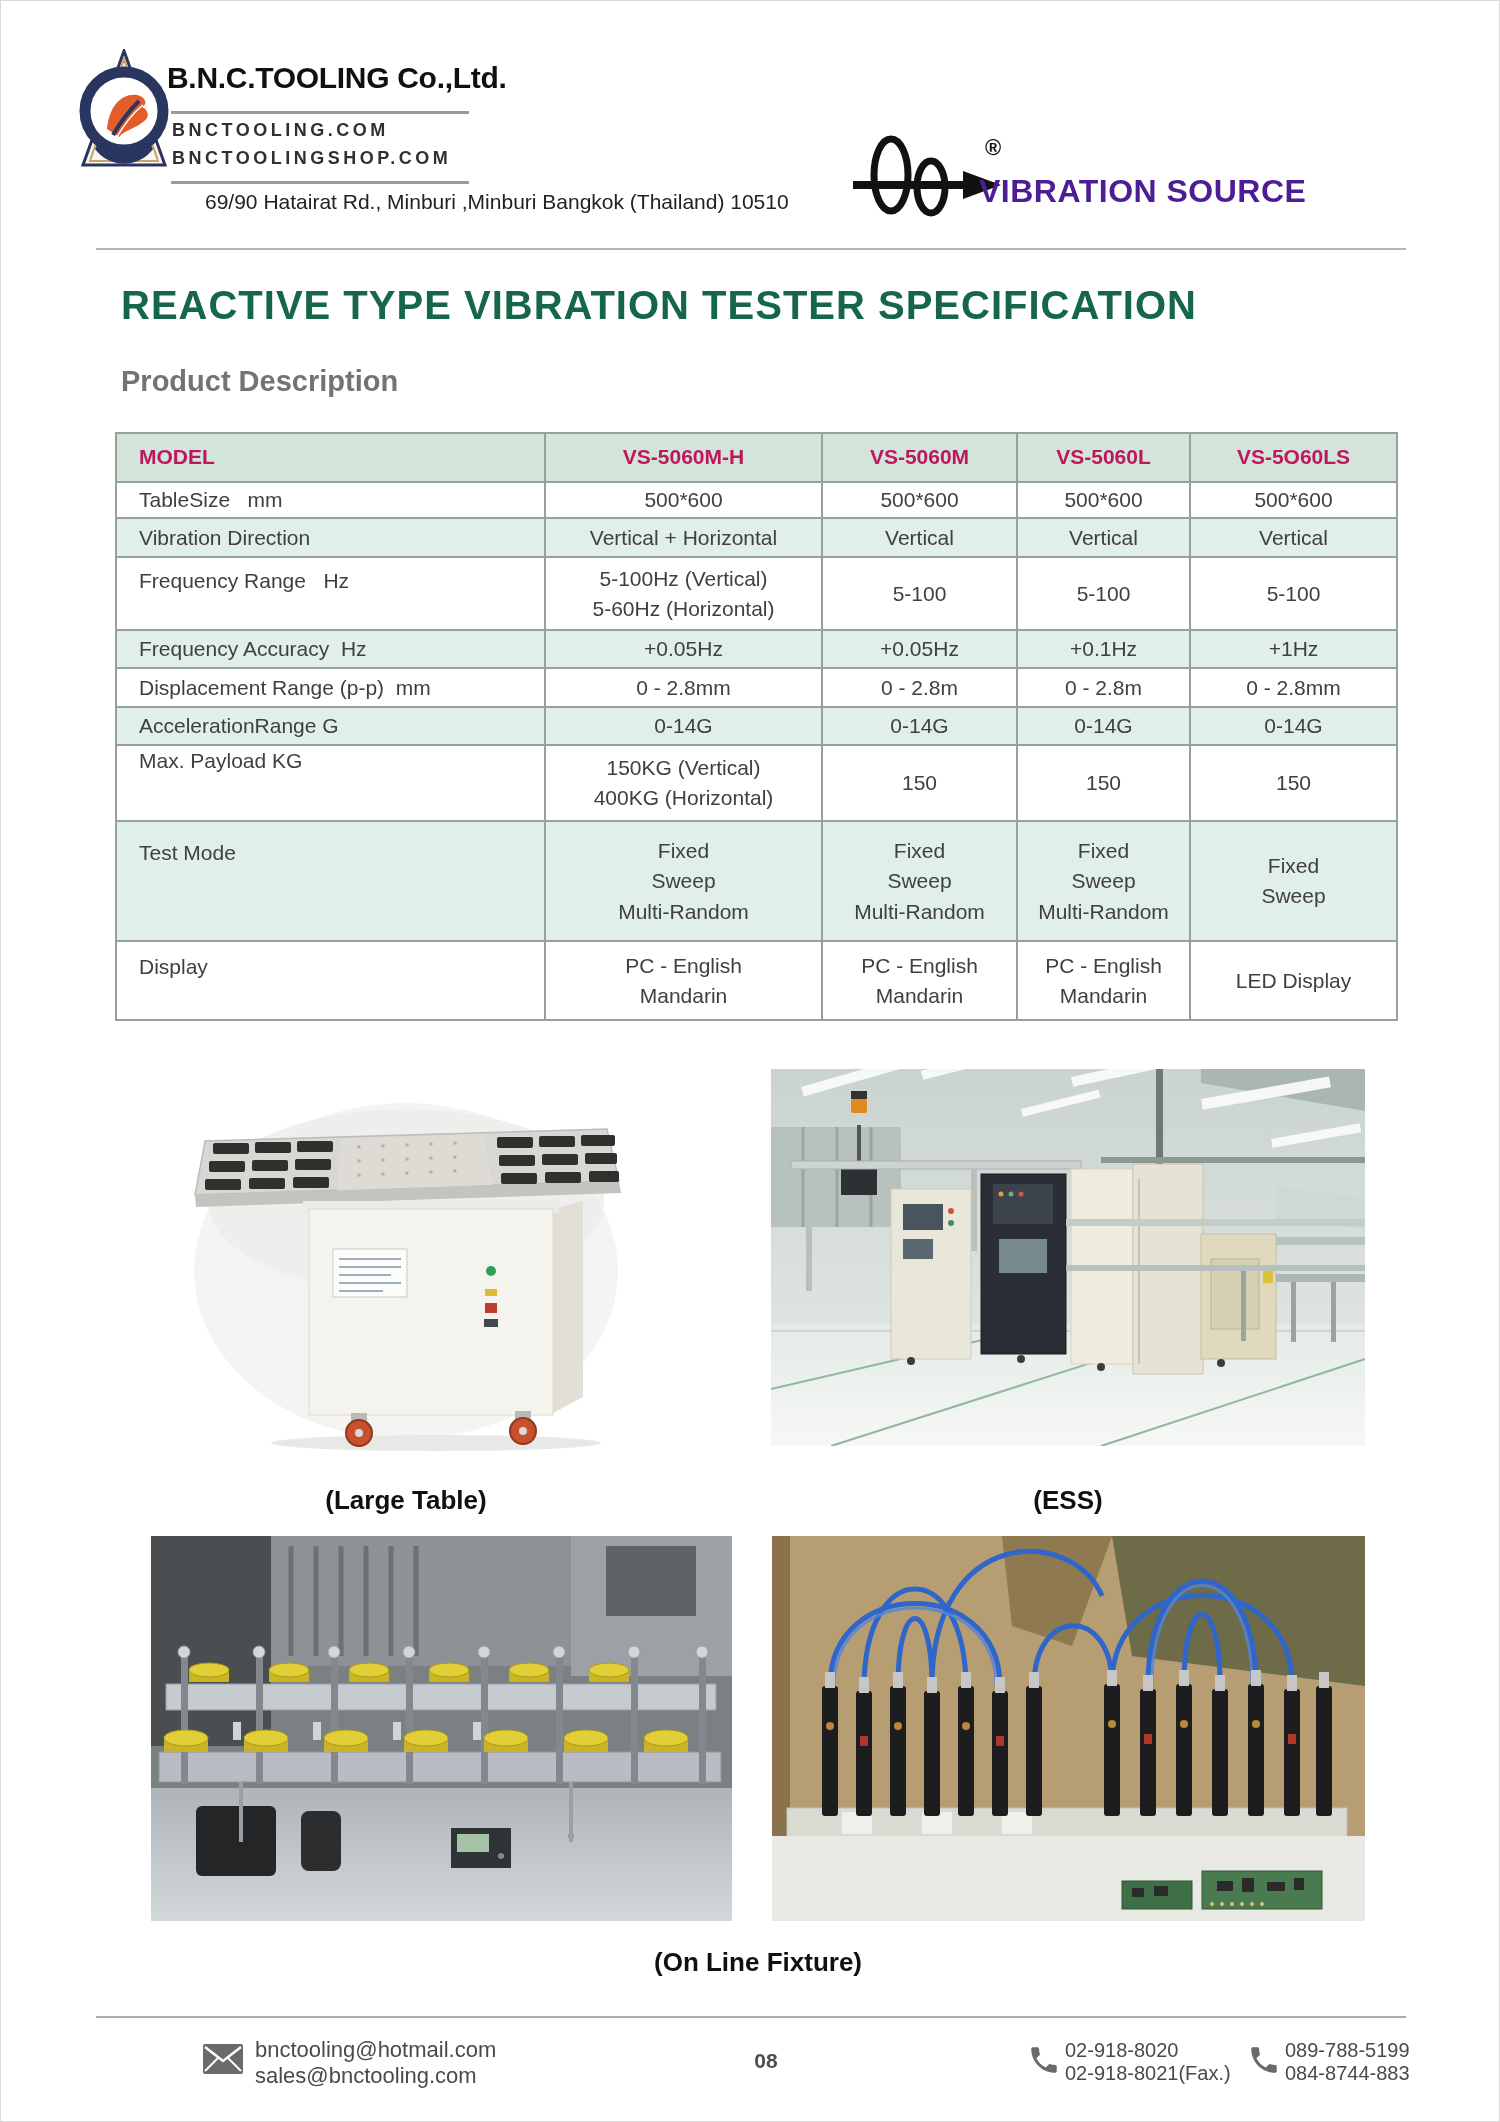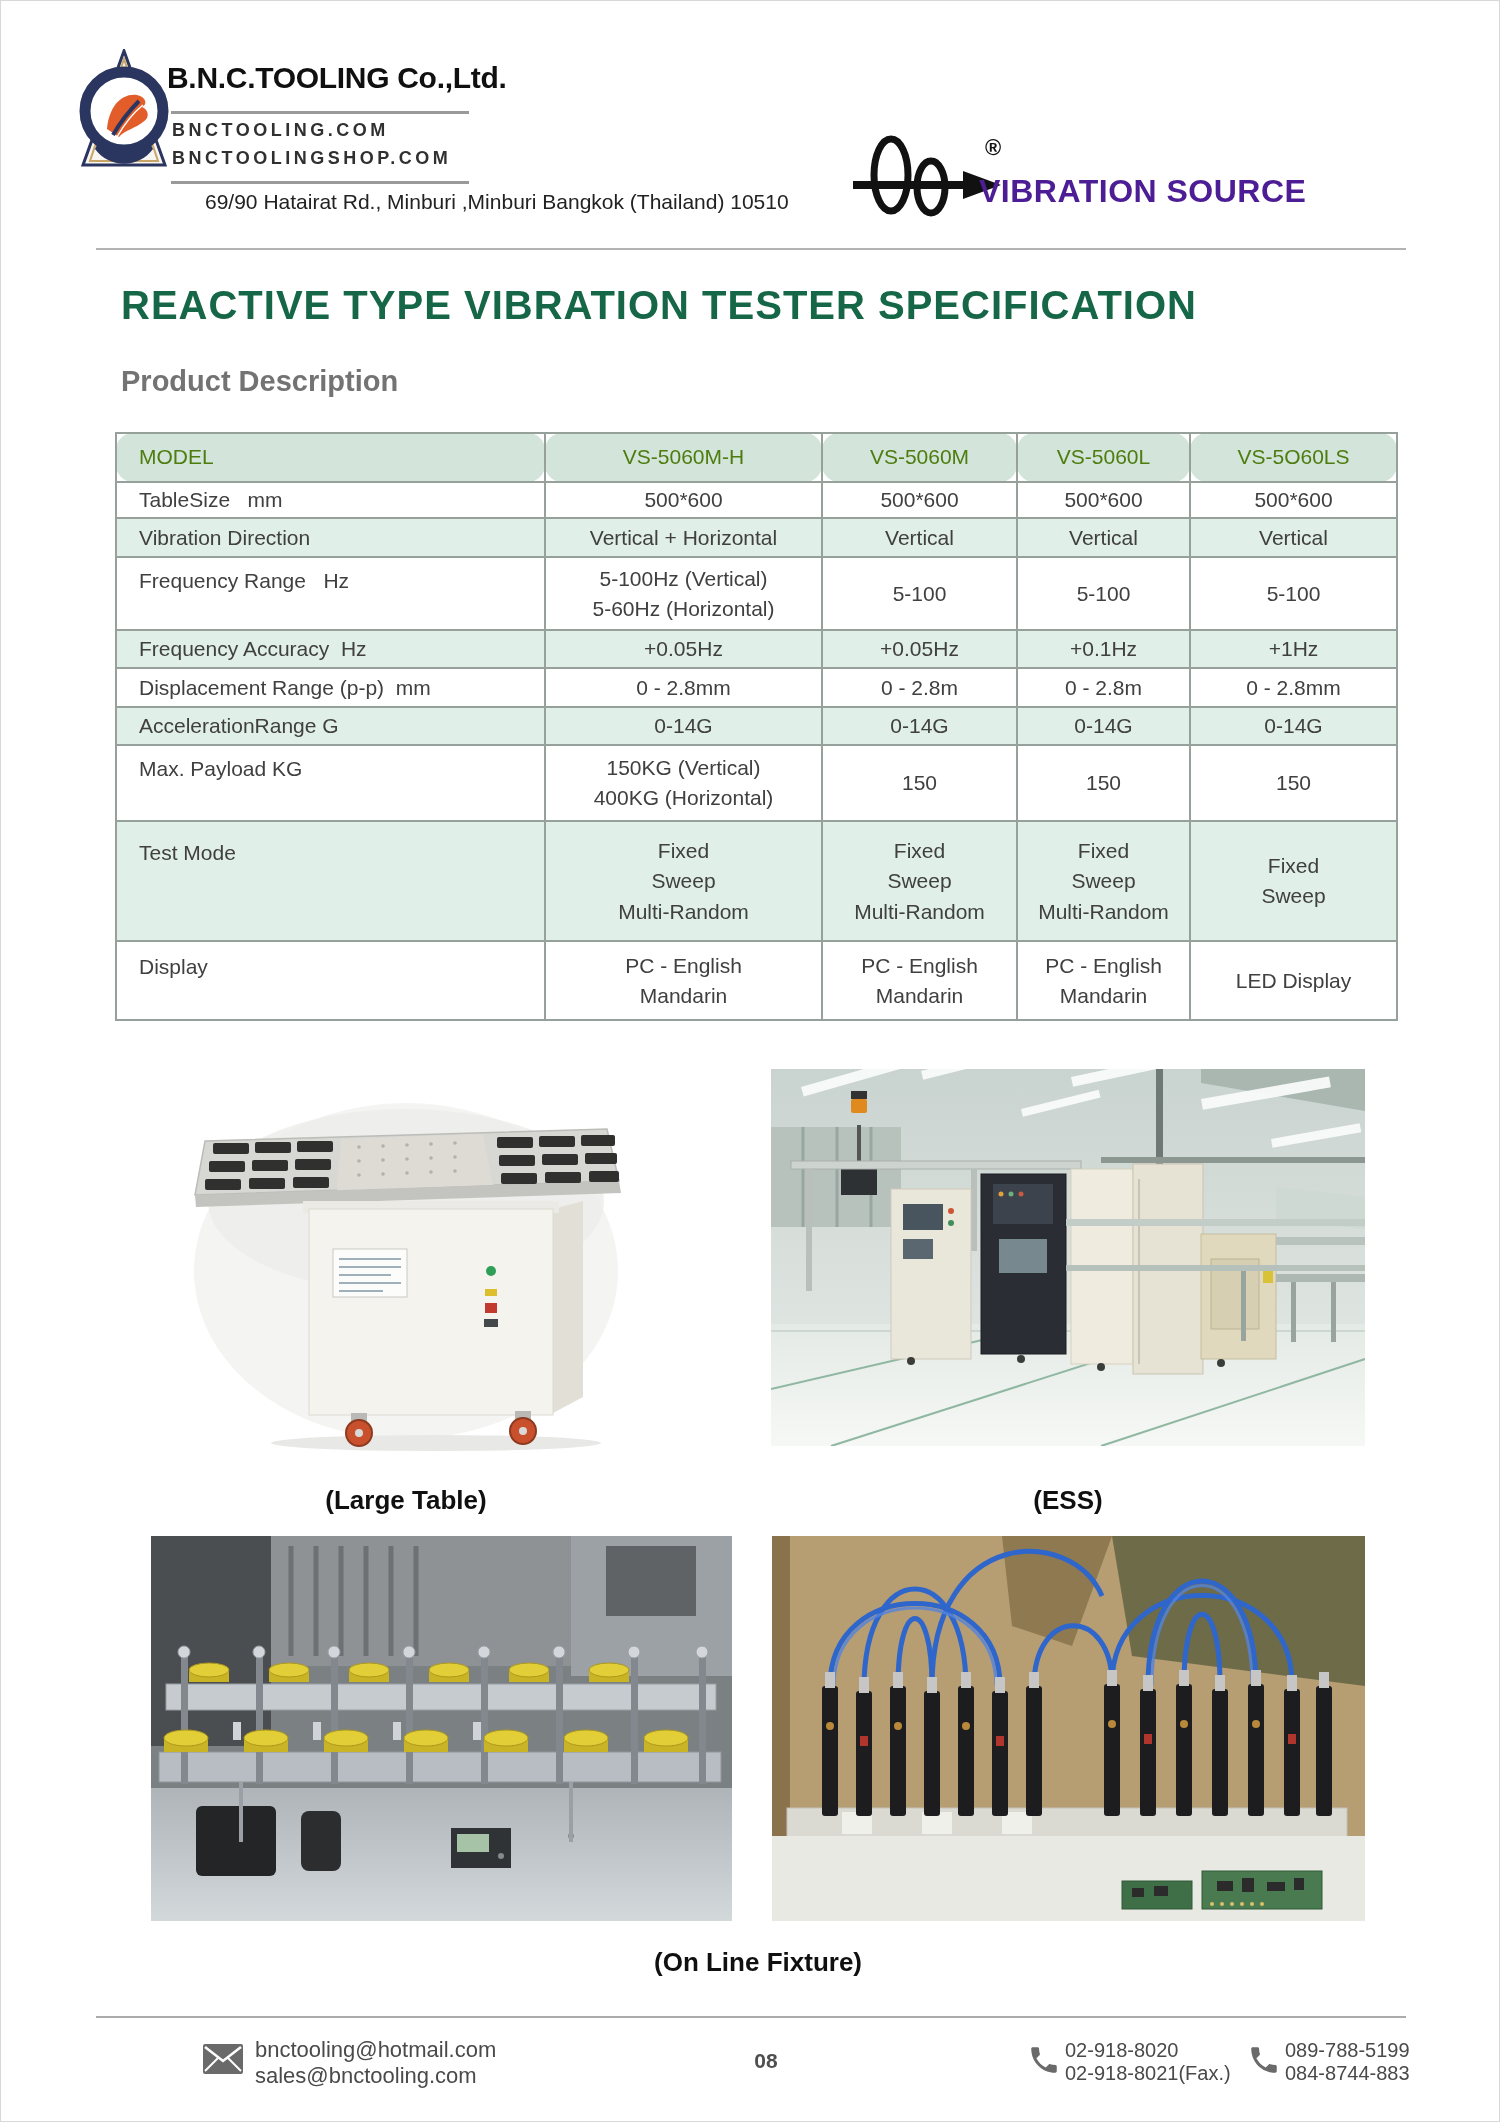--- a/index.html
+++ b/index.html
@@ -19,21 +19,21 @@
   .brand{left:978px;top:172px;font-size:32px;font-weight:bold;color:#4c1d95;letter-spacing:0.5px;}
   .bigrule{left:95px;top:247px;width:1310px;height:2px;background:#b3b3b3;}
 
   .title{left:120px;top:282px;font-size:40px;font-weight:bold;color:#166747;letter-spacing:1px;}
   .section{left:120px;top:364px;font-size:29px;font-weight:bold;color:#737373;}
 
   
   table.spec{position:absolute;left:114px;top:431px;border-collapse:collapse;table-layout:fixed;}
   table.spec th,table.spec td{border:2px solid #97a19b;font-size:21px;color:#404040;
         text-align:center;white-space:pre-line;line-height:1.45;padding:2px 6px;box-sizing:border-box;}
-  table.spec th{background:#d3e4da;font-weight:normal;color:#4d7c0f;border-radius:17px;}
+  table.spec th{background:#d3e4da;font-weight:bold;color:#be185d;}
   table.spec th.lblh{text-align:left;padding-left:22px;}
   table.spec td.lbl{text-align:left;padding-left:22px;}
   tr.g td{background:#e0efe7;margin-top:46px;}
   tr.w td{background:#ffffff;}
 
   .caption{font-size:26px;font-weight:bold;color:#101010;text-align:center;}
 
   
   .footrule{left:95px;top:2015px;width:1310px;height:2px;background:#ababab;}
   .ftext{font-size:22px;color:#4a4a4a;line-height:26px;}
@@ -133,21 +133,21 @@
         <td>0 - 2.8mm</td>
       </tr>
       <tr class="g" style="height:38px">
         <td class="lbl">AccelerationRange G</td>
         <td>0-14G</td>
         <td>0-14G</td>
         <td>0-14G</td>
         <td>0-14G</td>
       </tr>
       <tr class="w" style="height:76px">
-        <td class="lbl" style="vertical-align:top;padding-top:8px">Max. Payload KG</td>
+        <td class="lbl" style="vertical-align:top;padding-top:0">Max. Payload KG</td>
         <td>150KG (Vertical)
 400KG (Horizontal)</td>
         <td>150</td>
         <td>150</td>
         <td>150</td>
       </tr>
       <tr class="g" style="height:120px">
         <td class="lbl" style="vertical-align:top;padding-top:16px">Test Mode</td>
         <td>Fixed
 Sweep

